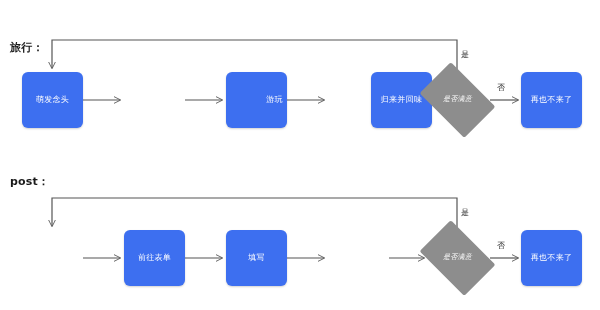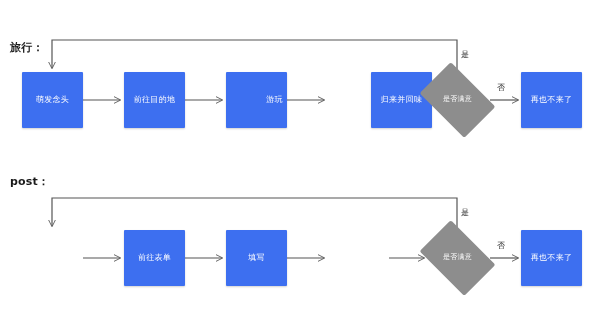--- a/index.html
+++ b/index.html
@@ -32,21 +32,21 @@
   .node {
     position: absolute;
     box-sizing: border-box;
     display: flex;
     align-items: center;
     justify-content: center;
     text-align: center;
   }
   .node-process {
     background: #3d6ff0;
-    border-radius: 1px;
+    border-radius: 6px;
     box-shadow: 0 1px 2px rgba(0,0,0,0.18);
   }
   .node-process .node-text {
     color: #ffffff;
     font-size: 8px;
     line-height: 1.1;
     letter-spacing: 0.3px;
   }
   .node-decision {
     background: transparent;
@@ -58,20 +58,21 @@
     transform: rotate(45deg);
     border-radius: 2px;
   }
   .node-decision .node-text {
     position: relative;
     color: #ffffff;
     font-size: 7px;
     line-height: 1.1;
     letter-spacing: 0.2px;
     z-index: 2;
+    font-style: italic;
   }
   .edge-label {
     position: absolute;
     font-size: 8px;
     color: #1f1f1f;
     white-space: nowrap;
   }
   svg.wires {
     position: absolute;
     left: 0;
@@ -113,23 +114,20 @@
     <line x1="490" y1="258" x2="518" y2="258" marker-end="url(#arrow)"></line>
     <path d="M 457 236 L 457 198 L 52 198 L 52 226" marker-end="url(#arrow)"></path>
   </svg>
 
   <div class="row-label" style="left:10px; top:16px;margin-top:24px;">旅行：</div>
 
   <div class="node node-process" style="left:22px; top:72px; width:61px; height:56px;">
     <span class="node-text">萌发念头</span>
   </div>
 
-  <div class="node node-process" style="left:124px; top:72px; width:61px; height:56px;">
-    <span class="node-text">前往目的地</span>
-  </div>
 
   <div class="node node-process" style="left:226px; top:72px; width:61px; height:56px;padding-left:36px;">
     <span class="node-text">游玩</span>
   </div>
 
   <div class="node node-process" style="left:328px; top:72px; width:61px; height:56px;margin-left:43px;">
     <span class="node-text">归来并回味</span>
   </div>
 
   <div class="node node-decision" style="left:426px; top:78px; width:63px; height:44px;">

